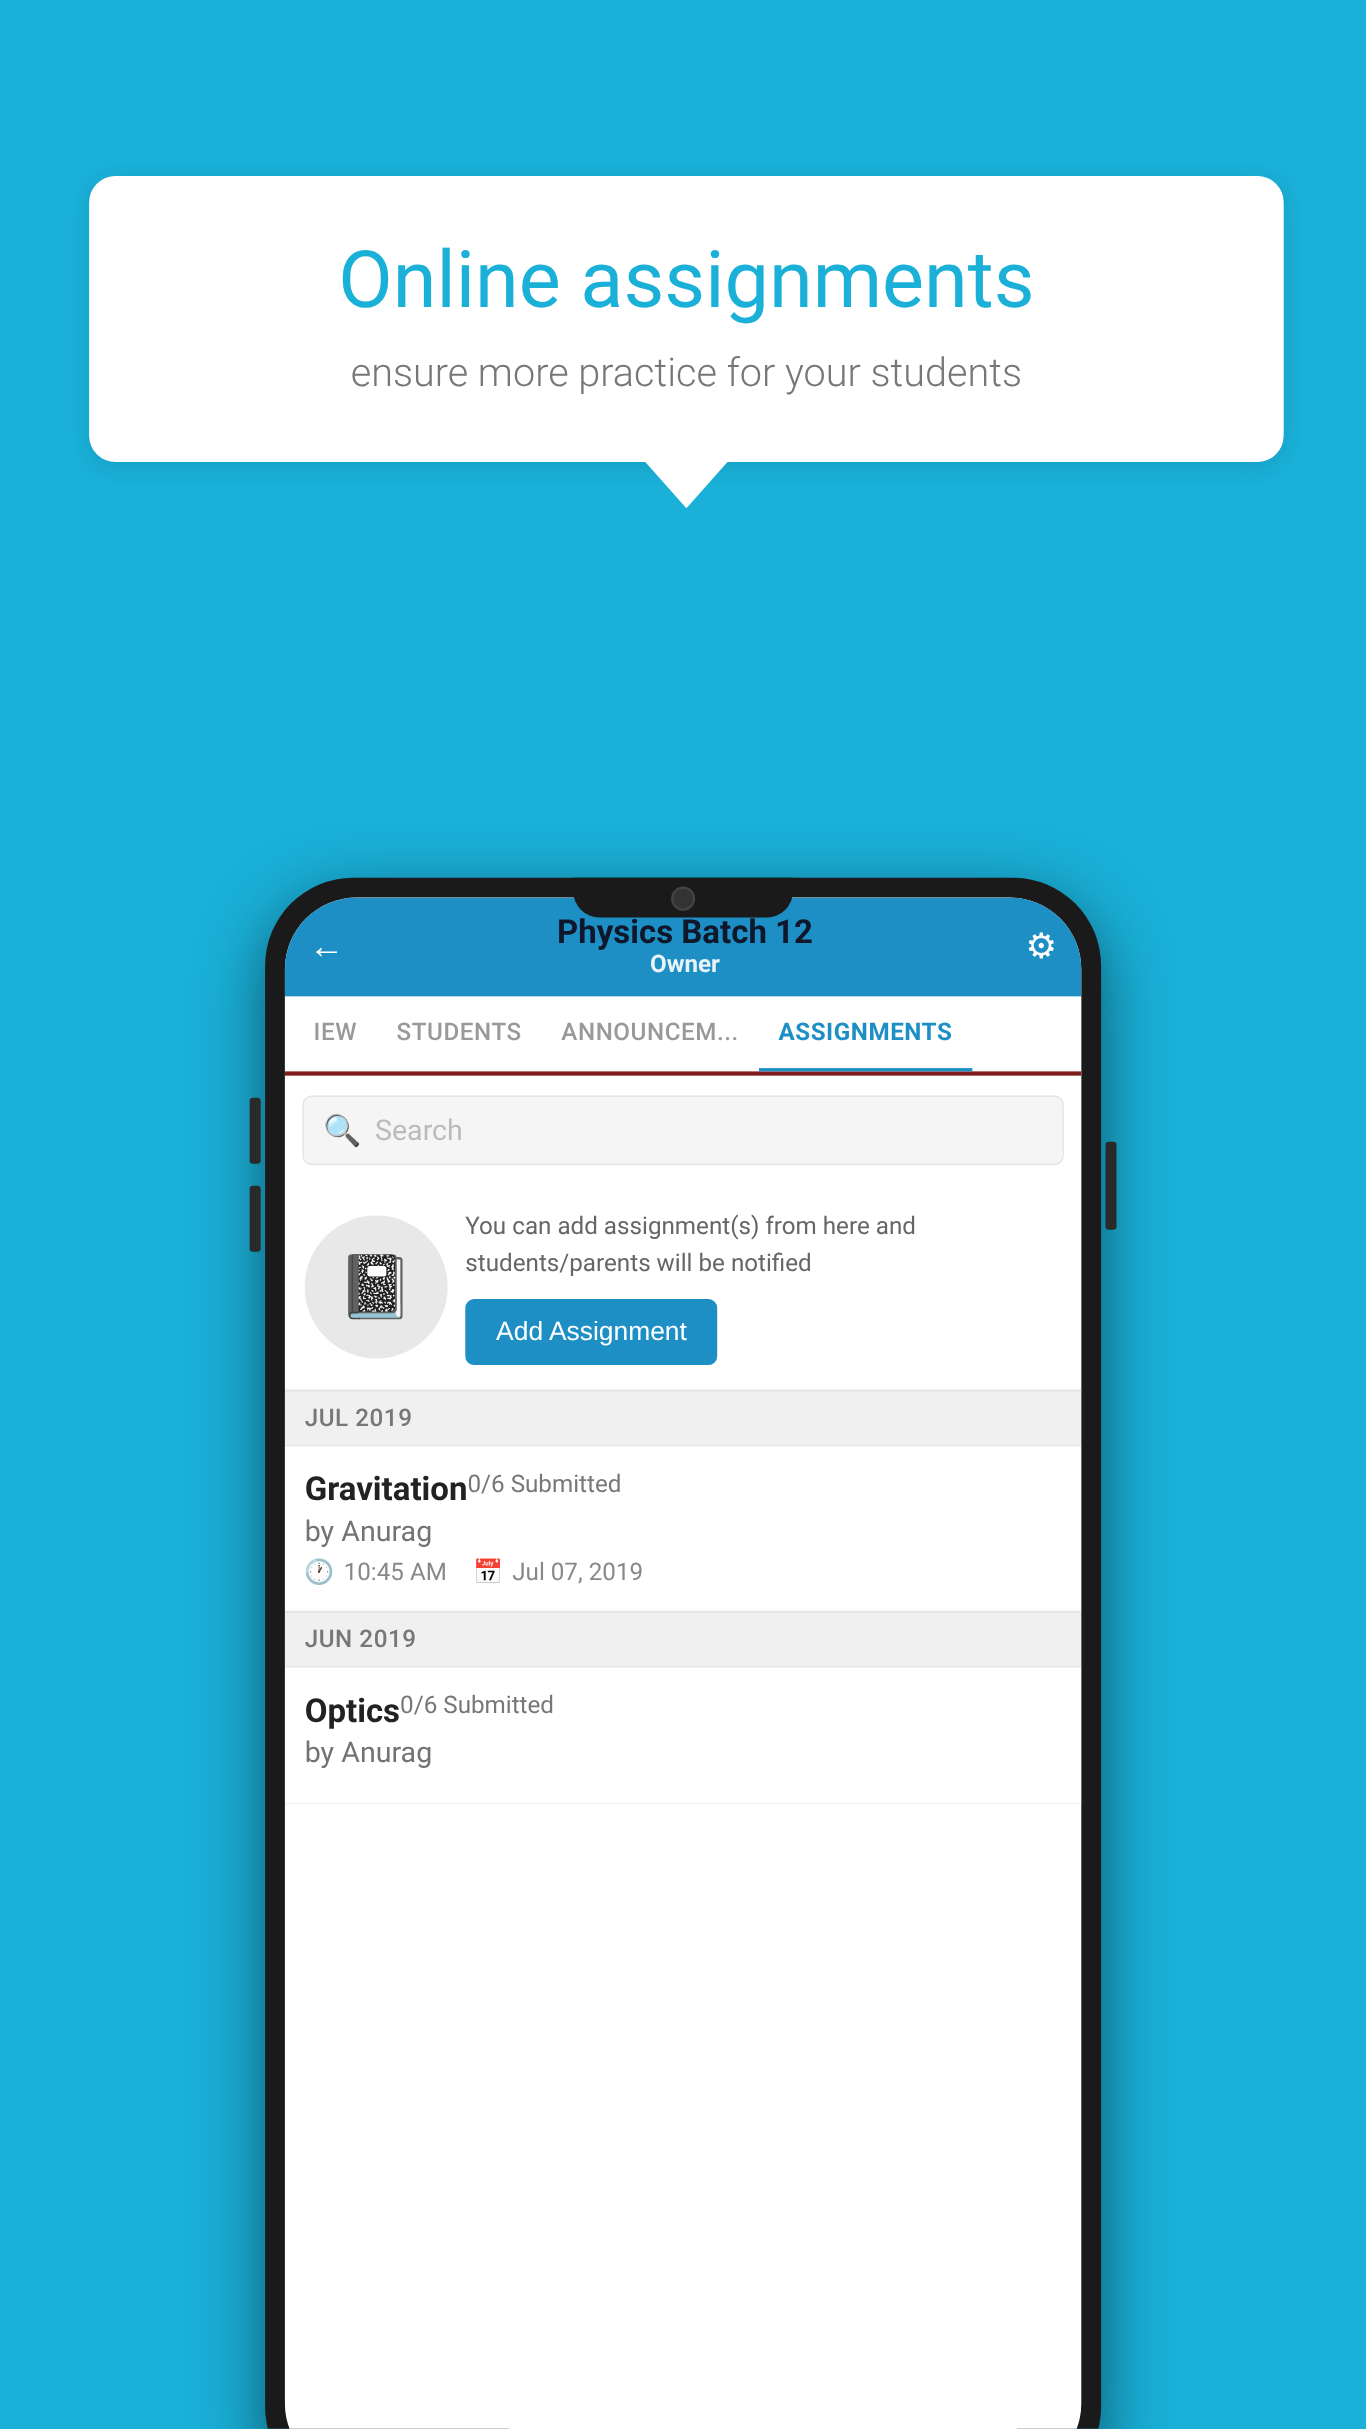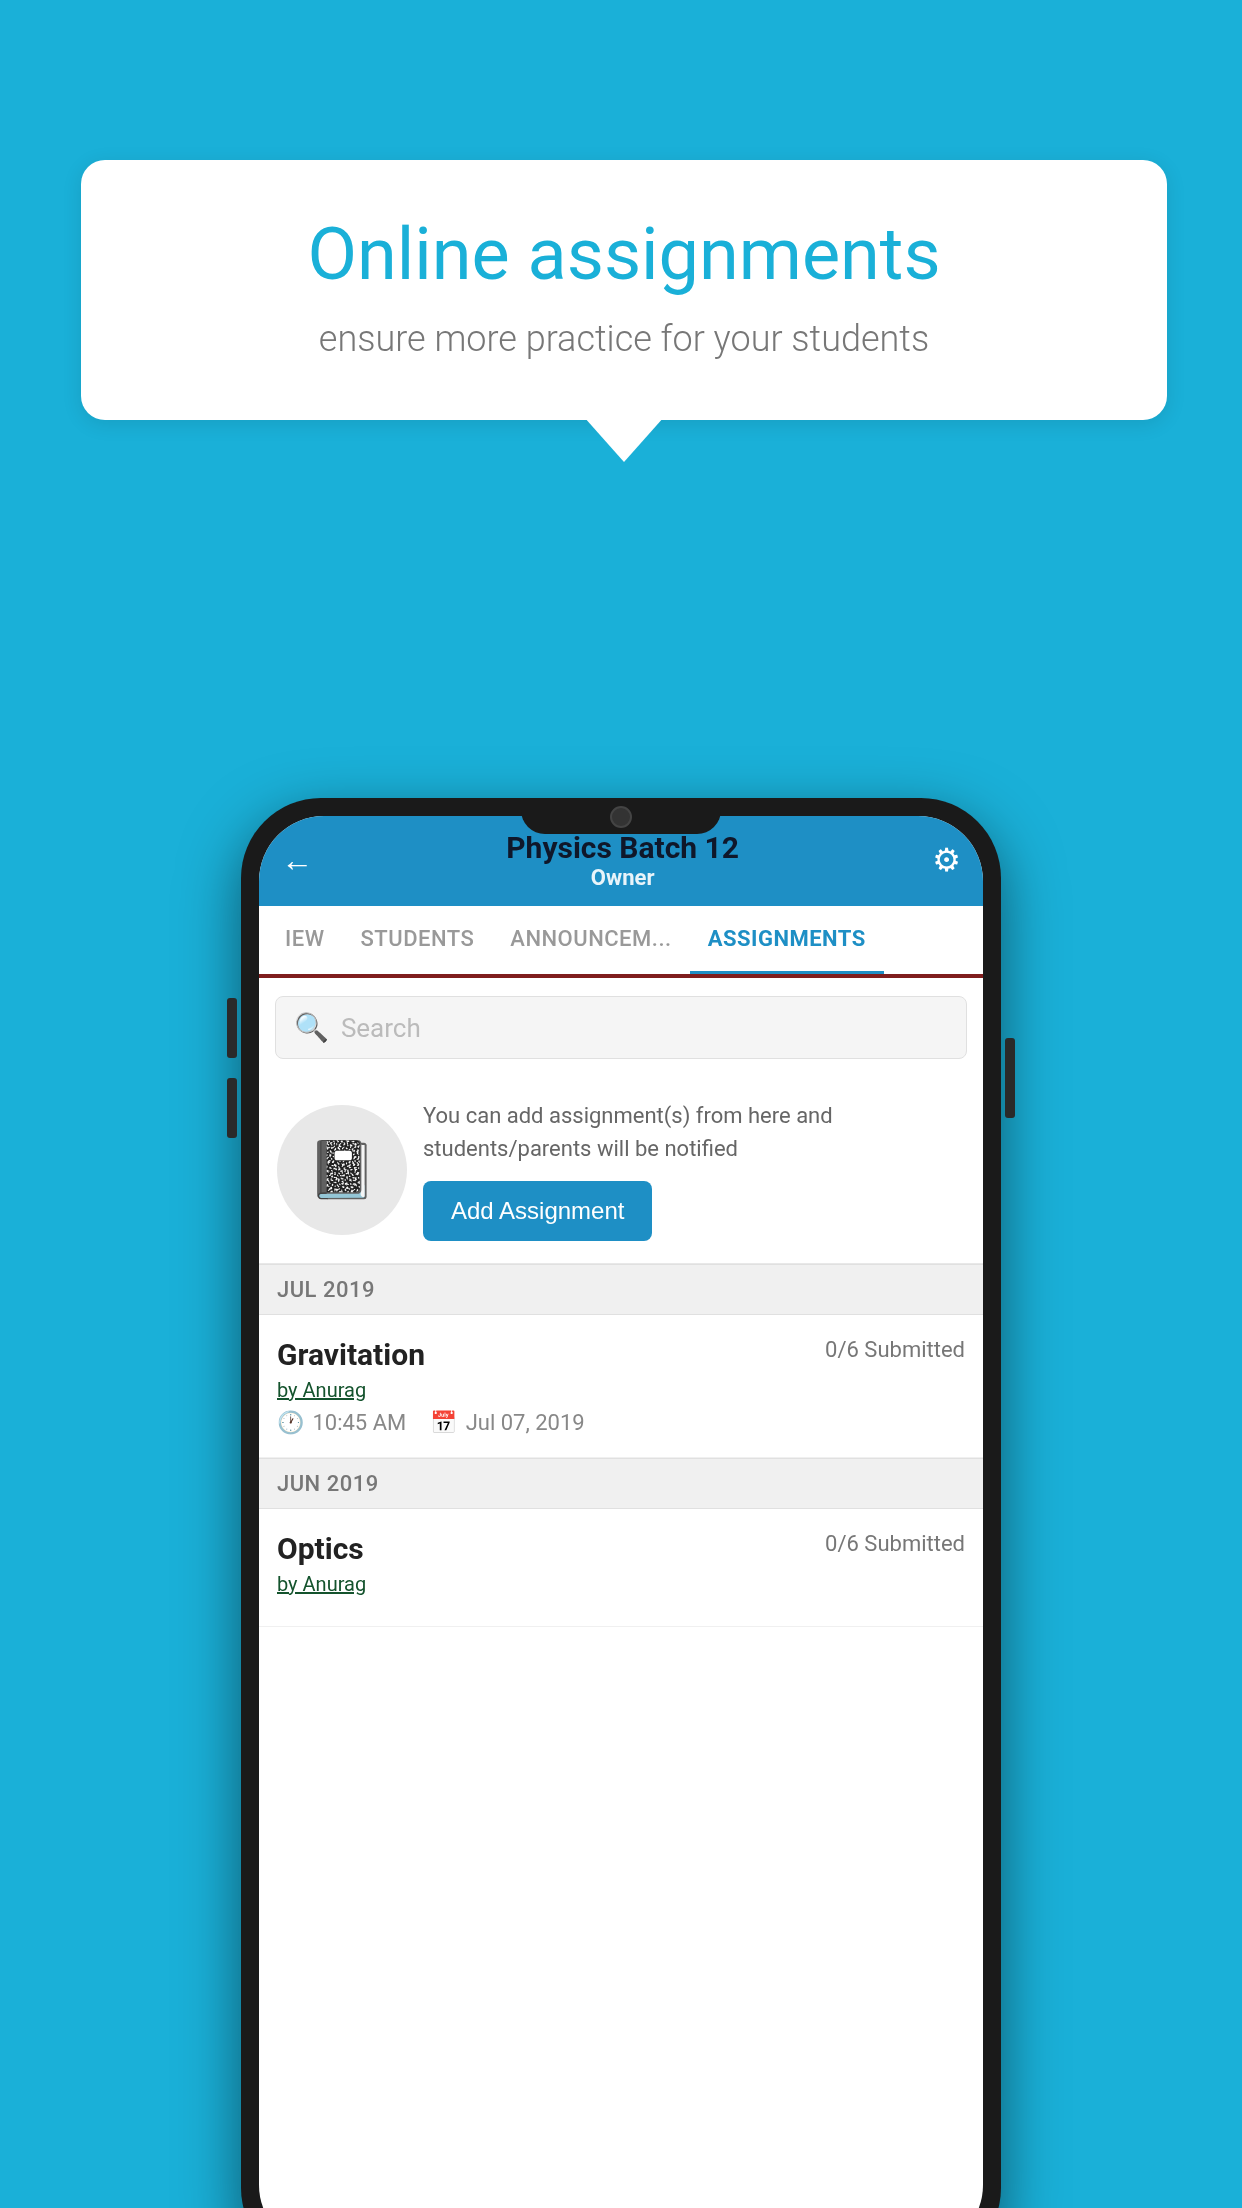--- a/index.html
+++ b/index.html
@@ -270,38 +270,36 @@
     }
 
     
     .assignment-item {
       background: white;
       padding: 22px 18px;
       border-bottom: 1px solid #f0f0f0;
     }
     .assignment-row1 {
       display: flex;
-      justify-content: space-between;
       align-items: flex-start;
       margin-bottom: 6px;
     }
     .assignment-name {
       font-size: 30px;
       font-weight: 700;
       color: #222;
     }
     .assignment-submitted {
       font-size: 22px;
       color: #777;
     }
     .assignment-author {
-      font-size: 20px;
-      color: #14532d;
+      font-size: 26px;
+      color: #737373;
       margin-bottom: 8px;
-      text-decoration: underline;
     }
     .assignment-meta {
       display: flex;
       align-items: center;
       gap: 24px;
       font-size: 22px;
       color: #888;
     }
     .meta-item {
       display: flex;

